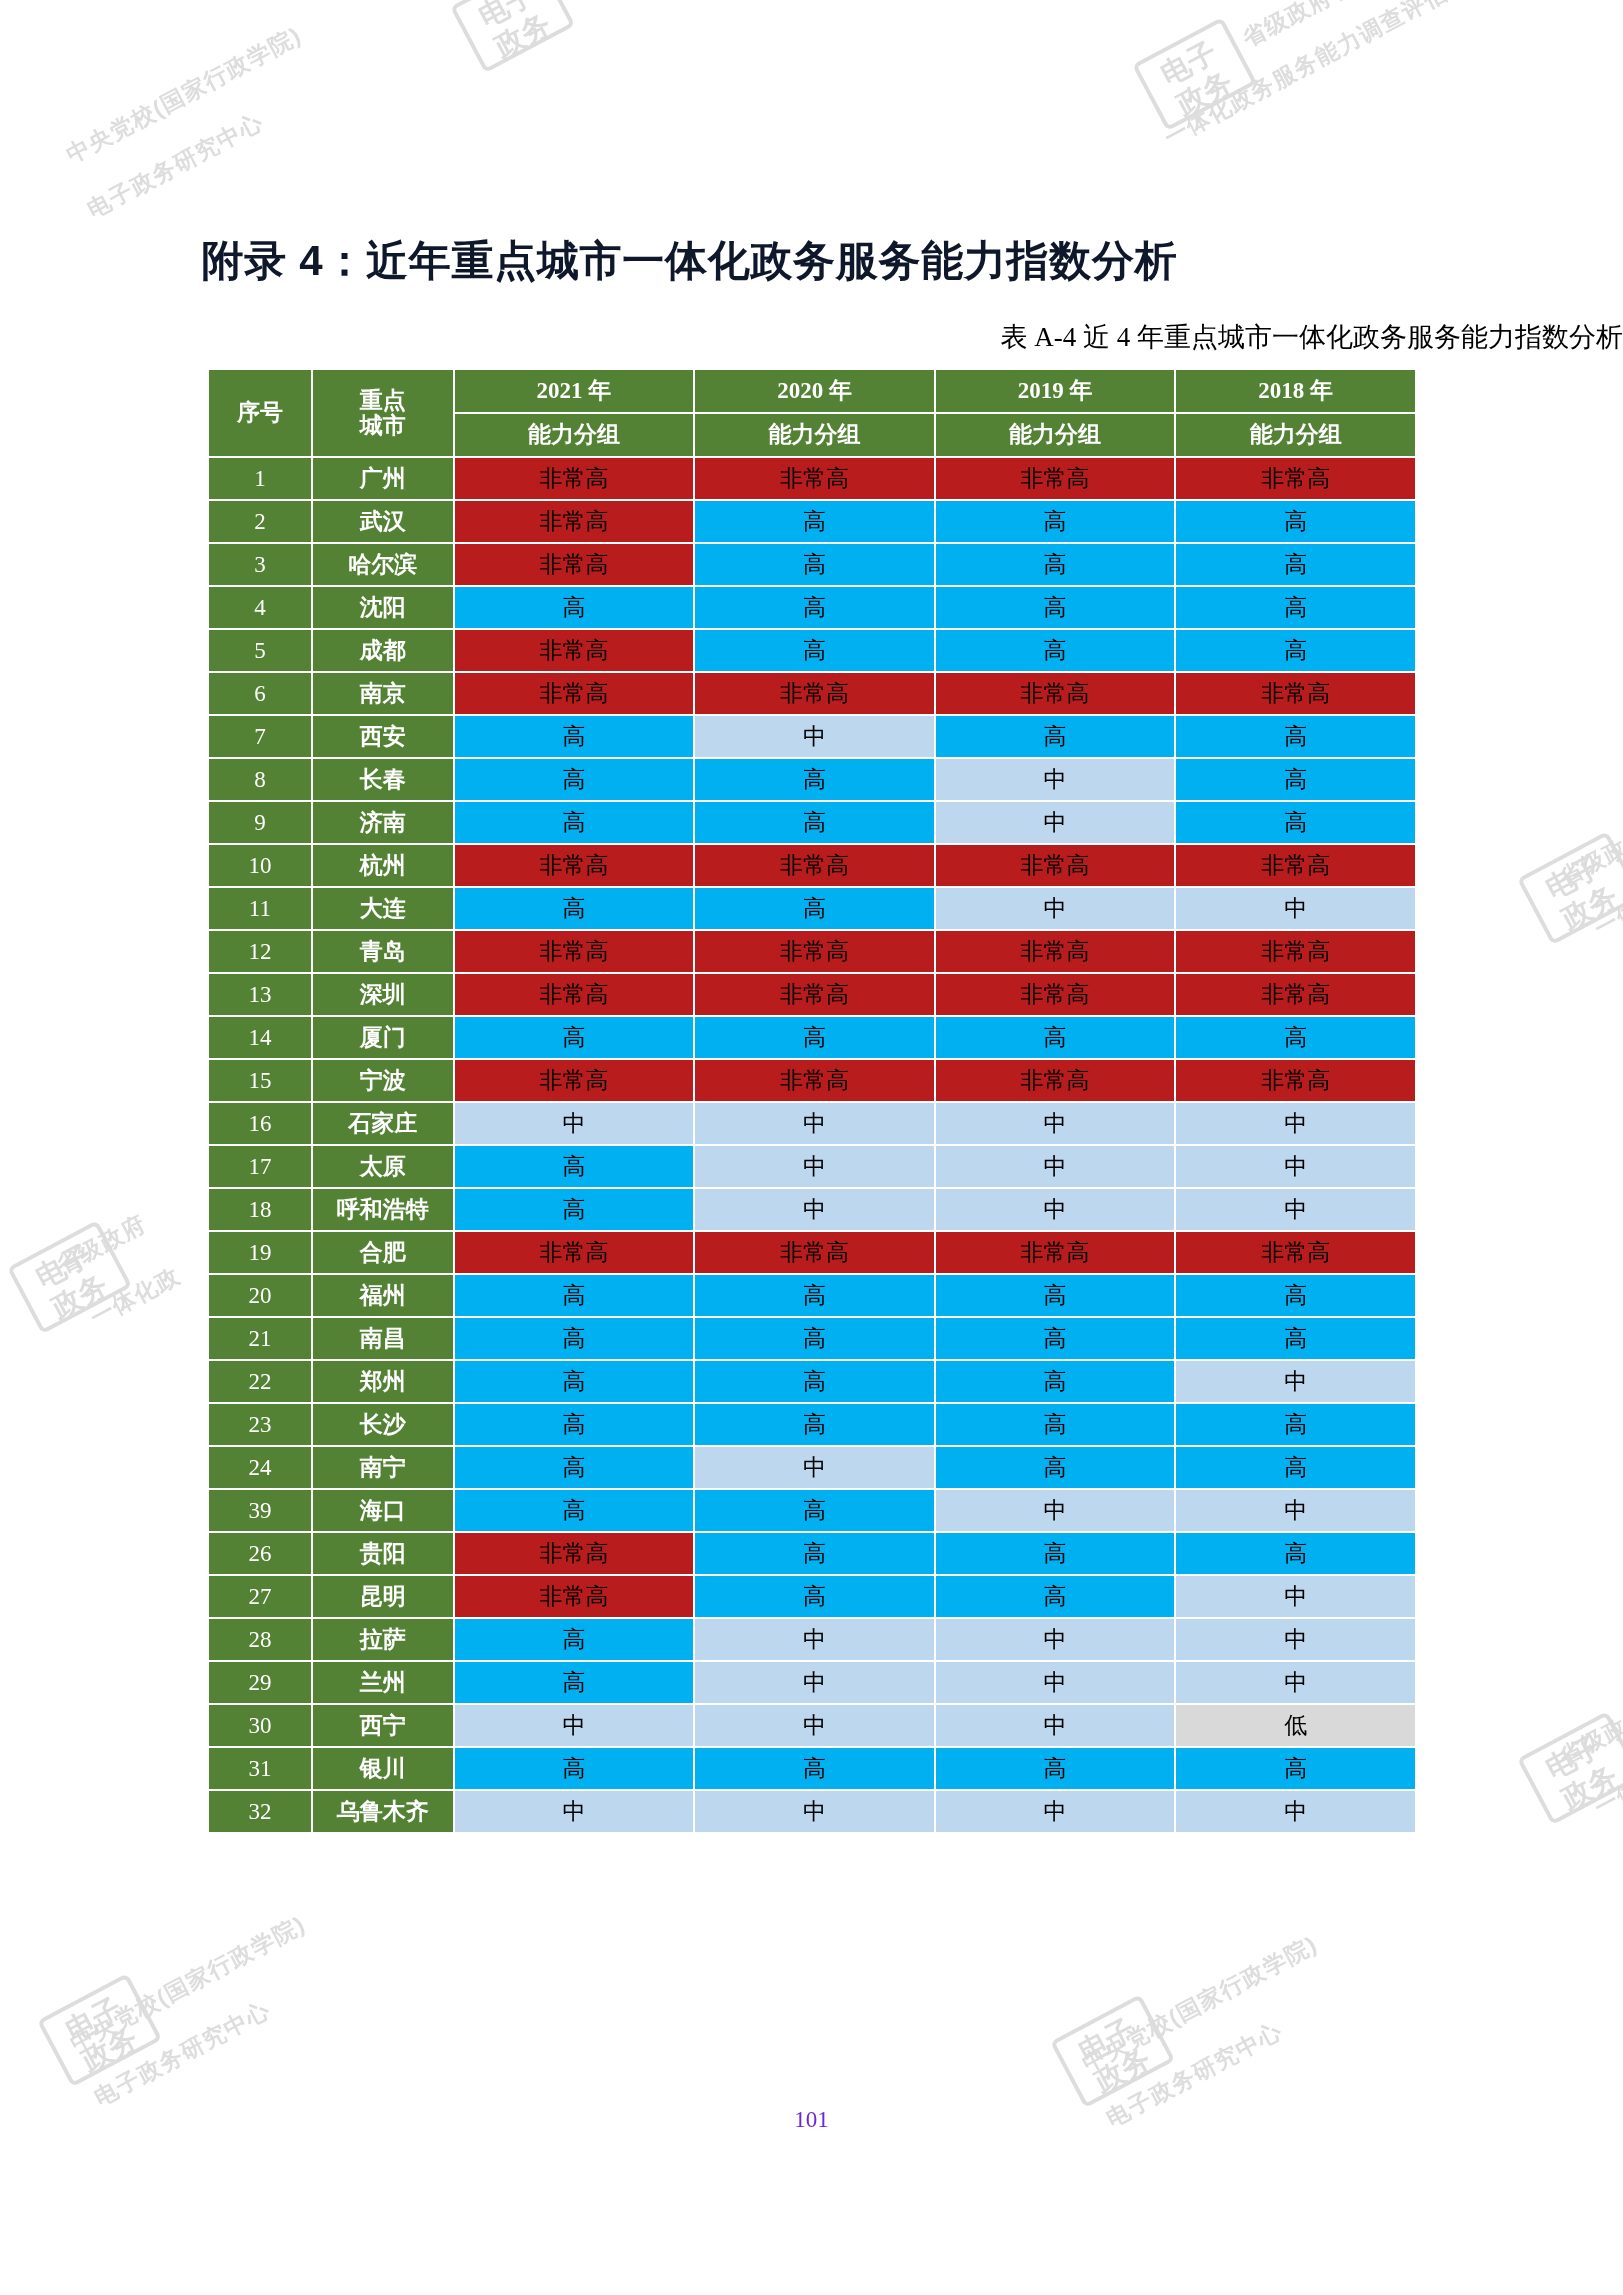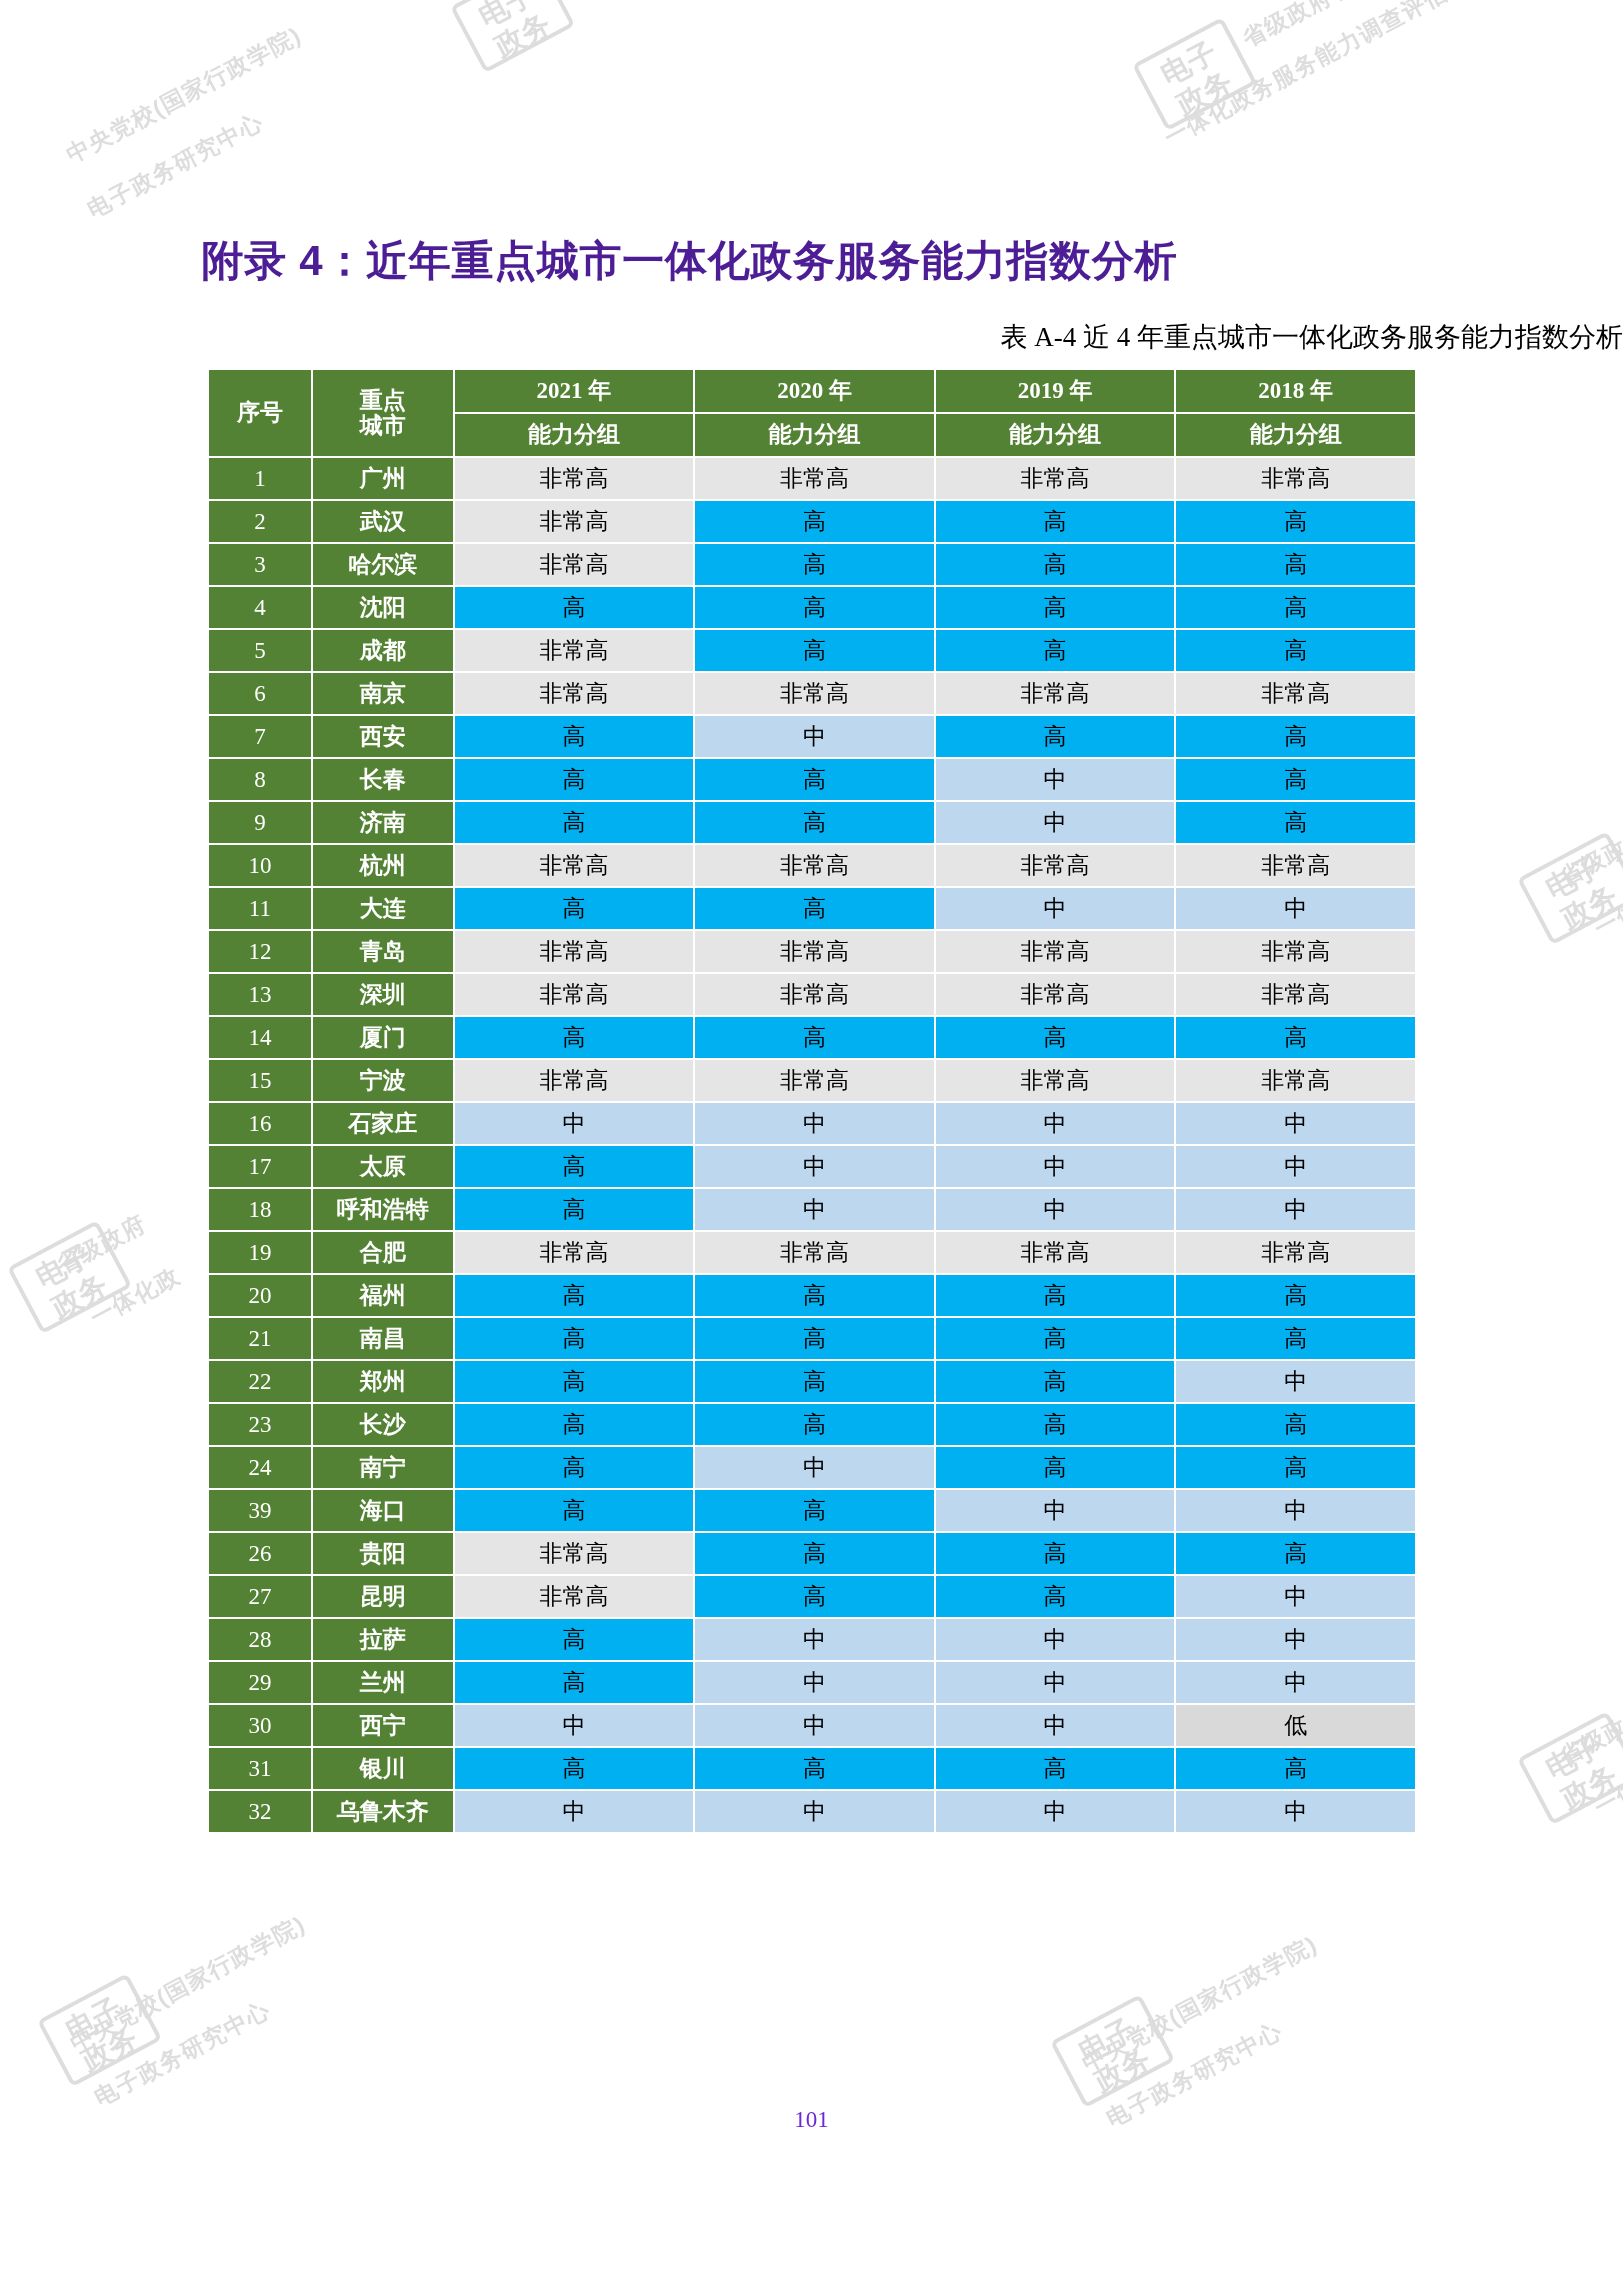--- a/index.html
+++ b/index.html
@@ -56,21 +56,21 @@
   }
 
   #doc-title {
     position: absolute;
     top: 205px;
     left: 0;
     width: 1379px;
     text-align: center;
     font-size: 42px;
     font-weight: 700;
-    color: #4c1d95;
+    color: #0f172a;
     font-family: "Liberation Sans", "DejaVu Sans", sans-serif;
     letter-spacing: 0.7px;
   }
 
   #table-caption {
     position: absolute;
     top: 319px;
     left: 0;
     width: 1623px;
     text-align: right;
@@ -122,21 +122,21 @@
     font-size: 23px;
     height: 41px;
   }
   .city { font-weight: 700; }
 
   td.val {
     height: 41px;
     color: #000000;
     font-size: 23px;
   }
-  td.lv-veryhigh { background: #e5e5e5; }
+  td.lv-veryhigh { background: #b91c1c; }
   td.lv-high     { background: #00b0f0; }
   td.lv-mid      { background: #bdd7ee; }
   td.lv-low      { background: #d9d9d9; }
 
   #page-number {
     position: absolute;
     top: 2107px;
     left: 0;
     width: 1623px;
     text-align: center;

